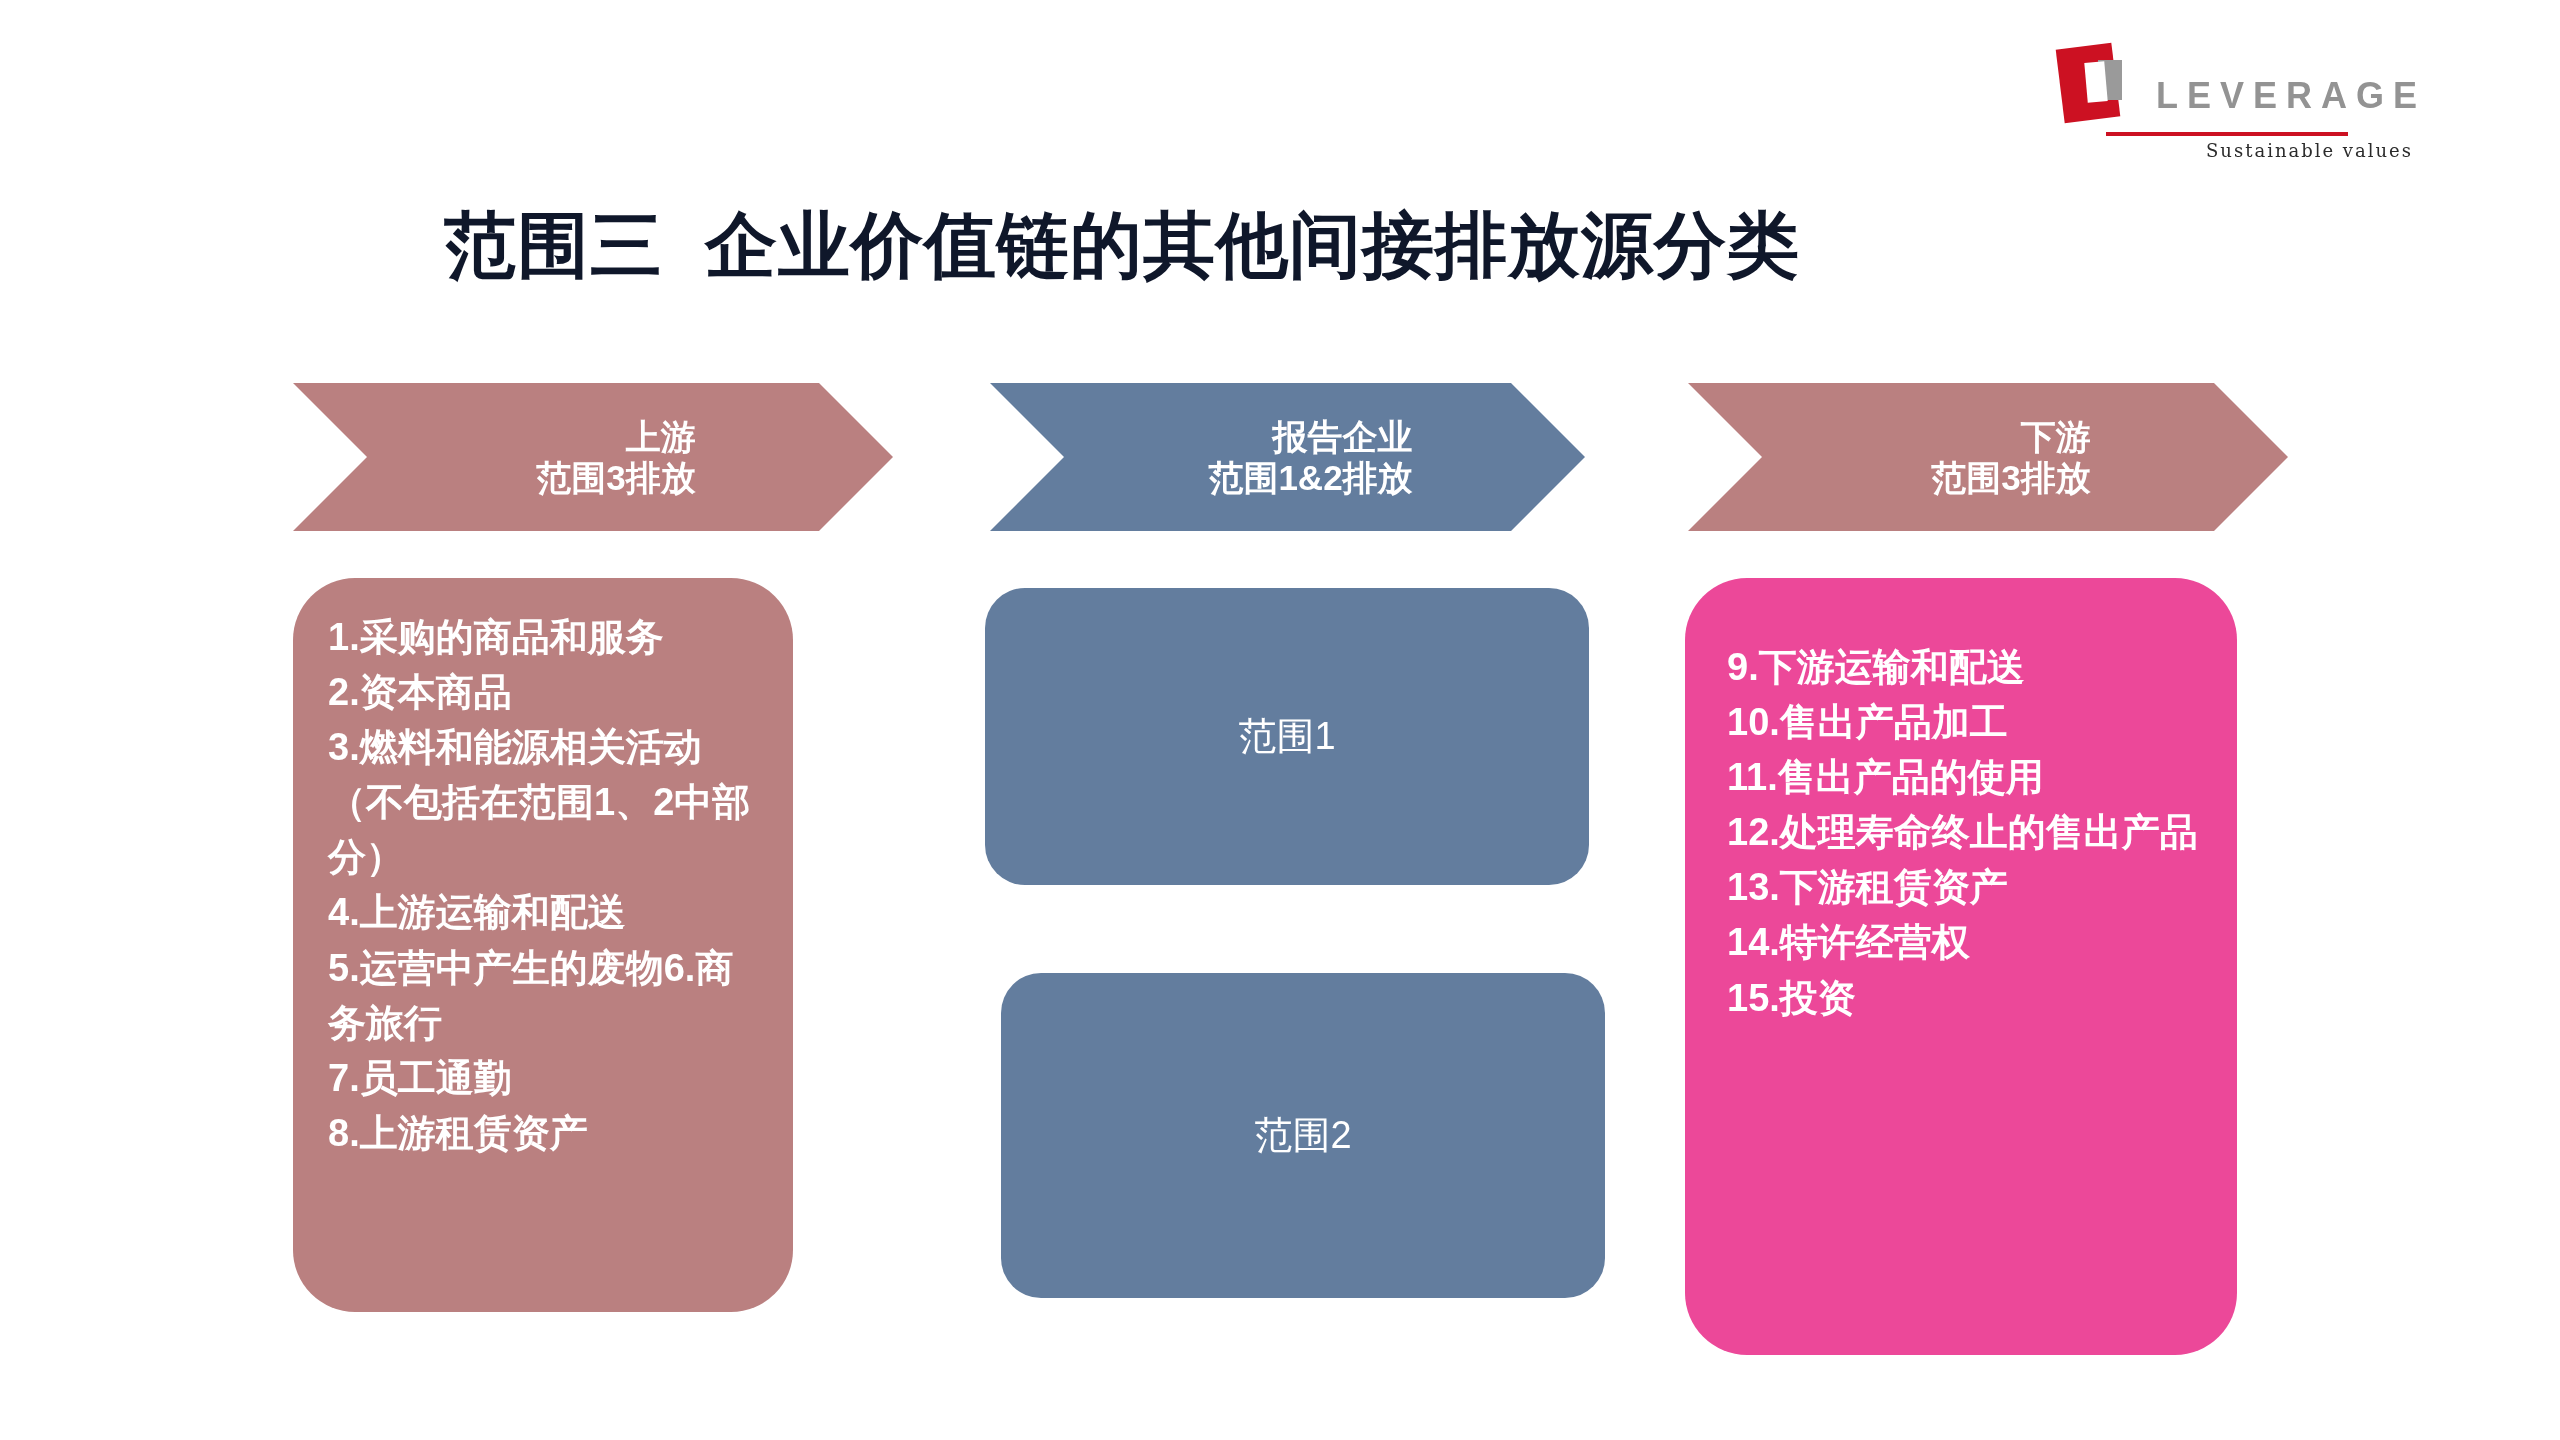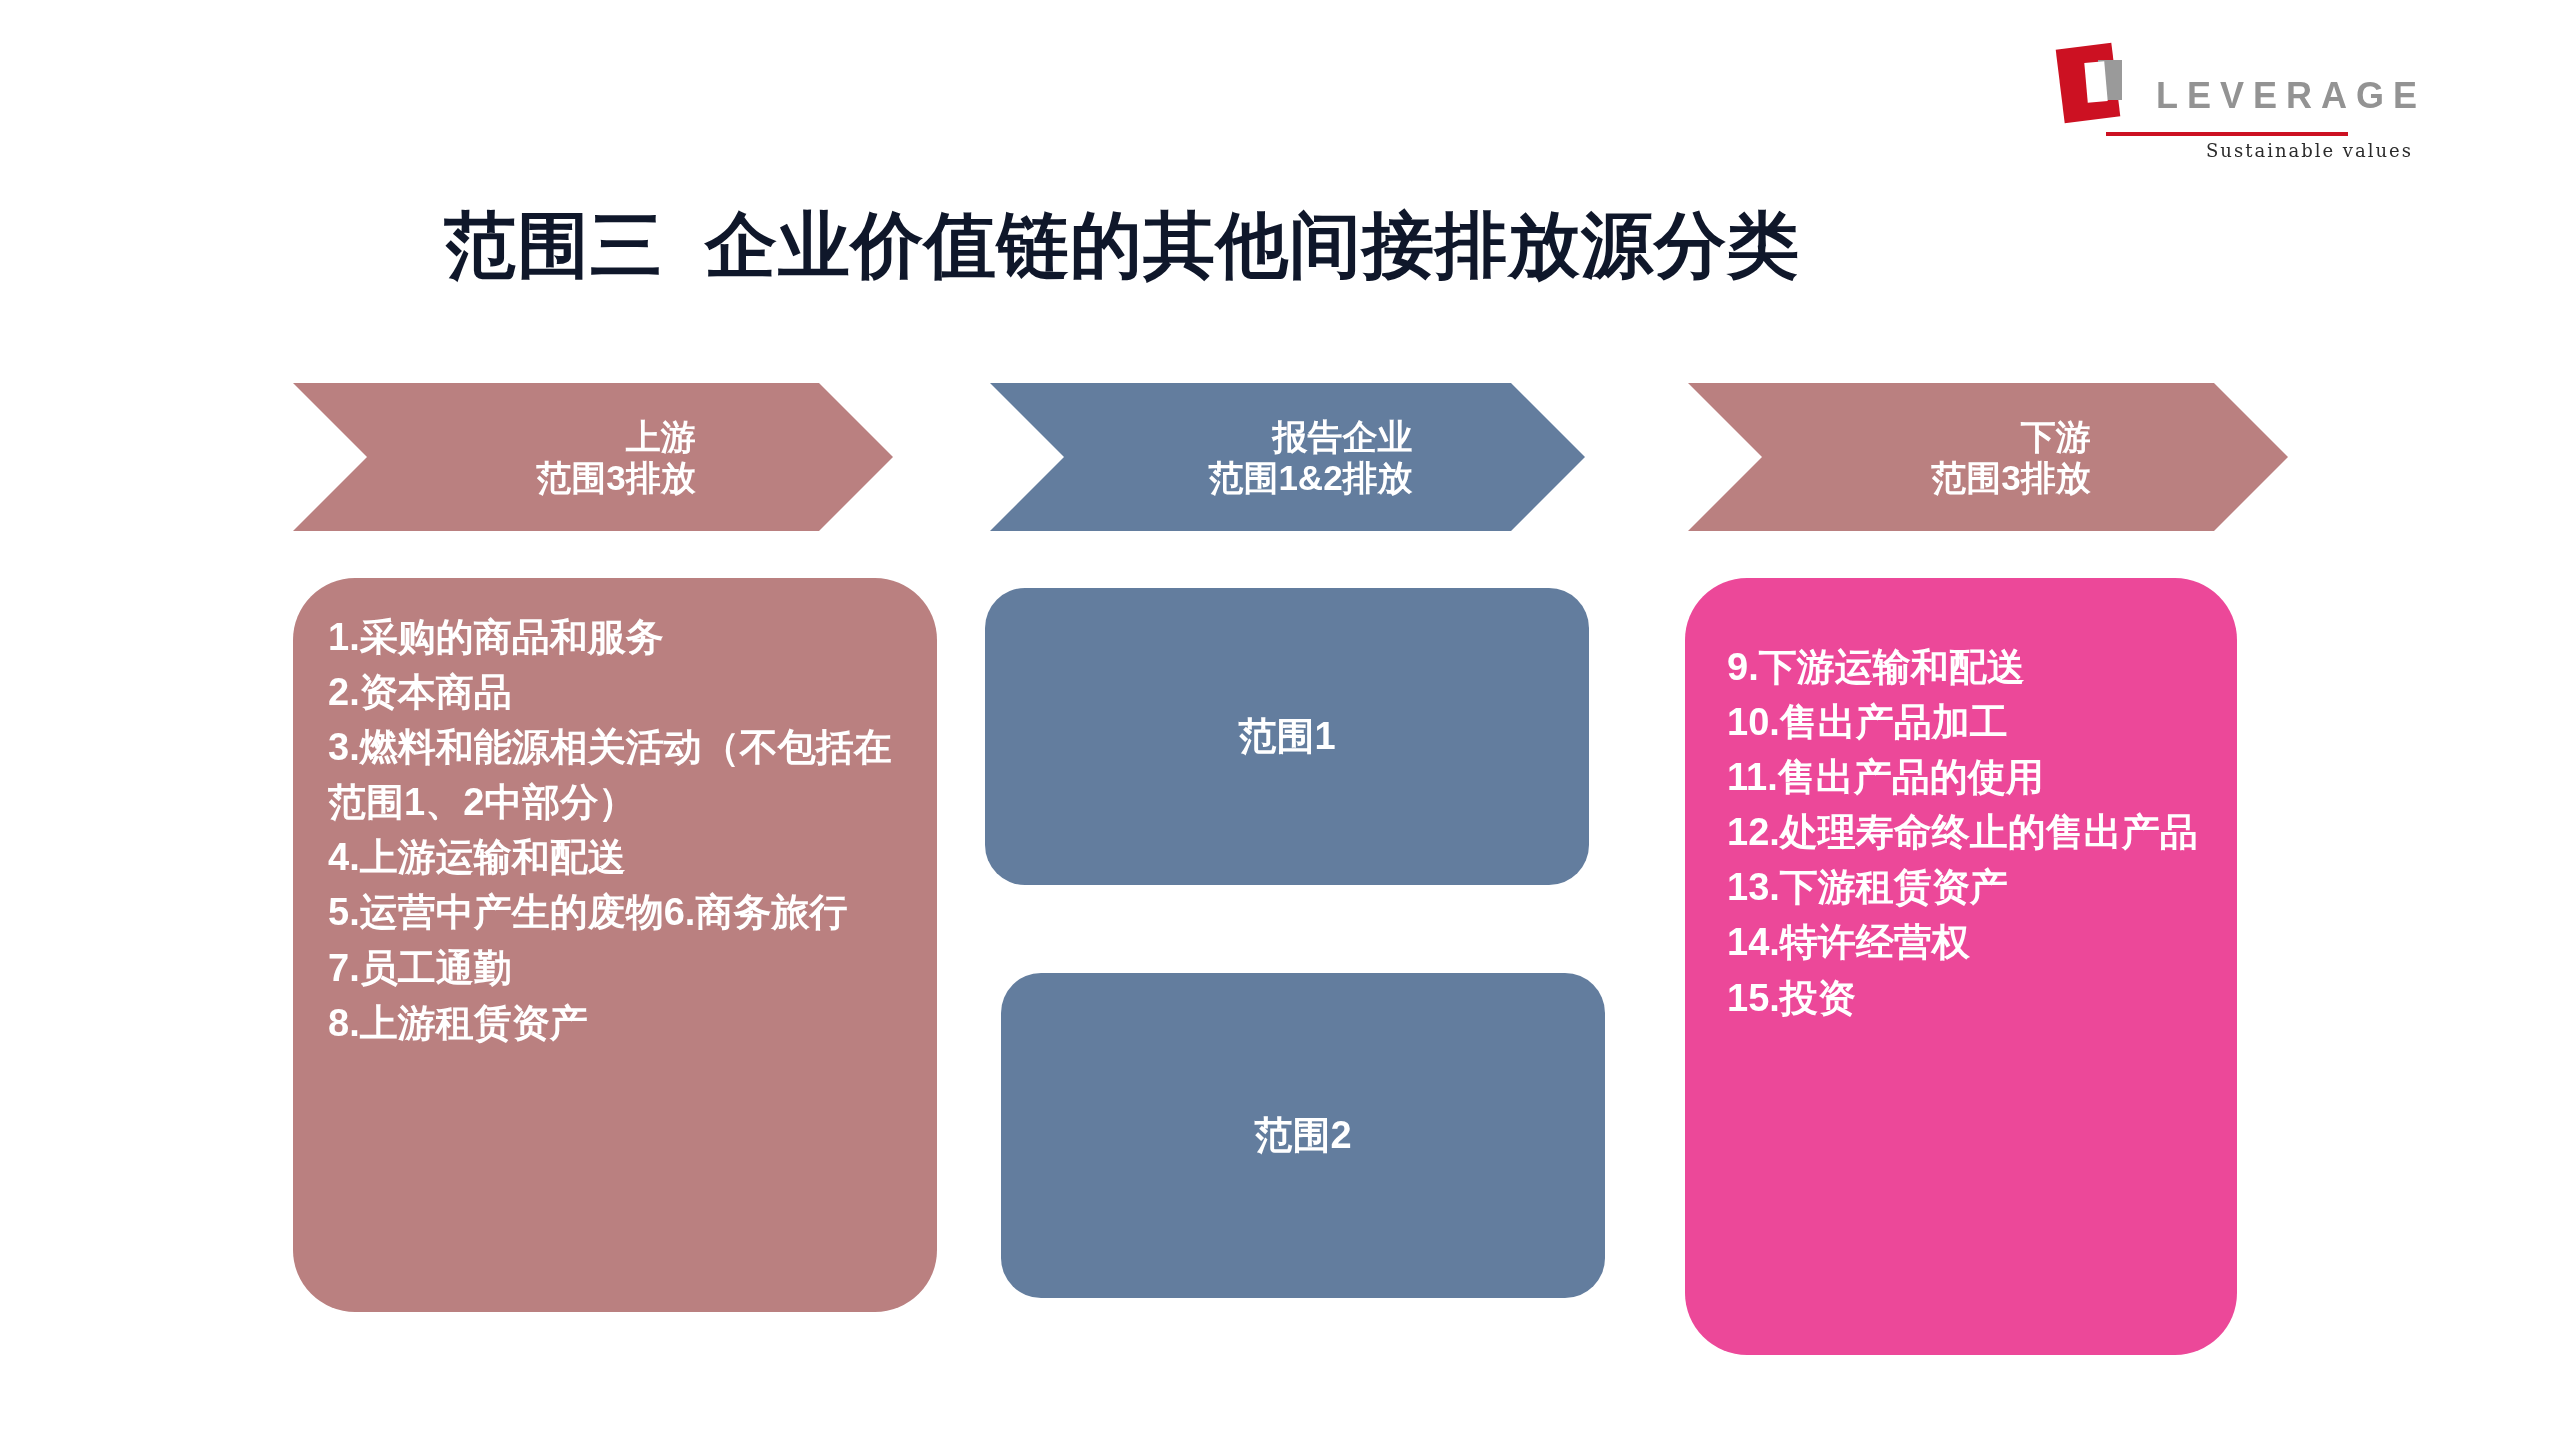--- a/index.html
+++ b/index.html
@@ -132,21 +132,21 @@
   .panel-list {
     color: #ffffff;
     font-size: 38px;
     font-weight: bold;
     line-height: 1.45;
     white-space: pre-line;
   }
   #panel-upstream {
     left: 293px;
     top: 578px;
-    width: 644px;
+    width: 500px;
     height: 734px;
     background: #BA8080;
     padding: 32px 30px 0 35px;
   }
   #panel-downstream {
     left: 1685px;
     top: 578px;
     width: 552px;
     height: 777px;
     background: #ec4899;
@@ -158,21 +158,21 @@
     position: absolute;
     left: 985px;
     width: 604px;
     background: #637D9E;
     border-radius: 40px;
     display: flex;
     align-items: center;
     justify-content: center;
     color: #ffffff;
     font-size: 38px;
-    font-weight: bold;
+    font-weight: normal;
   }
   #scope-box-1 { top: 588px; height: 297px; }
   #scope-box-2 { top: 973px; height: 325px; margin-left: 16px; }
 </style>
 </head>
 <body>
 
 <div id="logo">
   <div class="mark">
     <div class="red-quad"></div>

